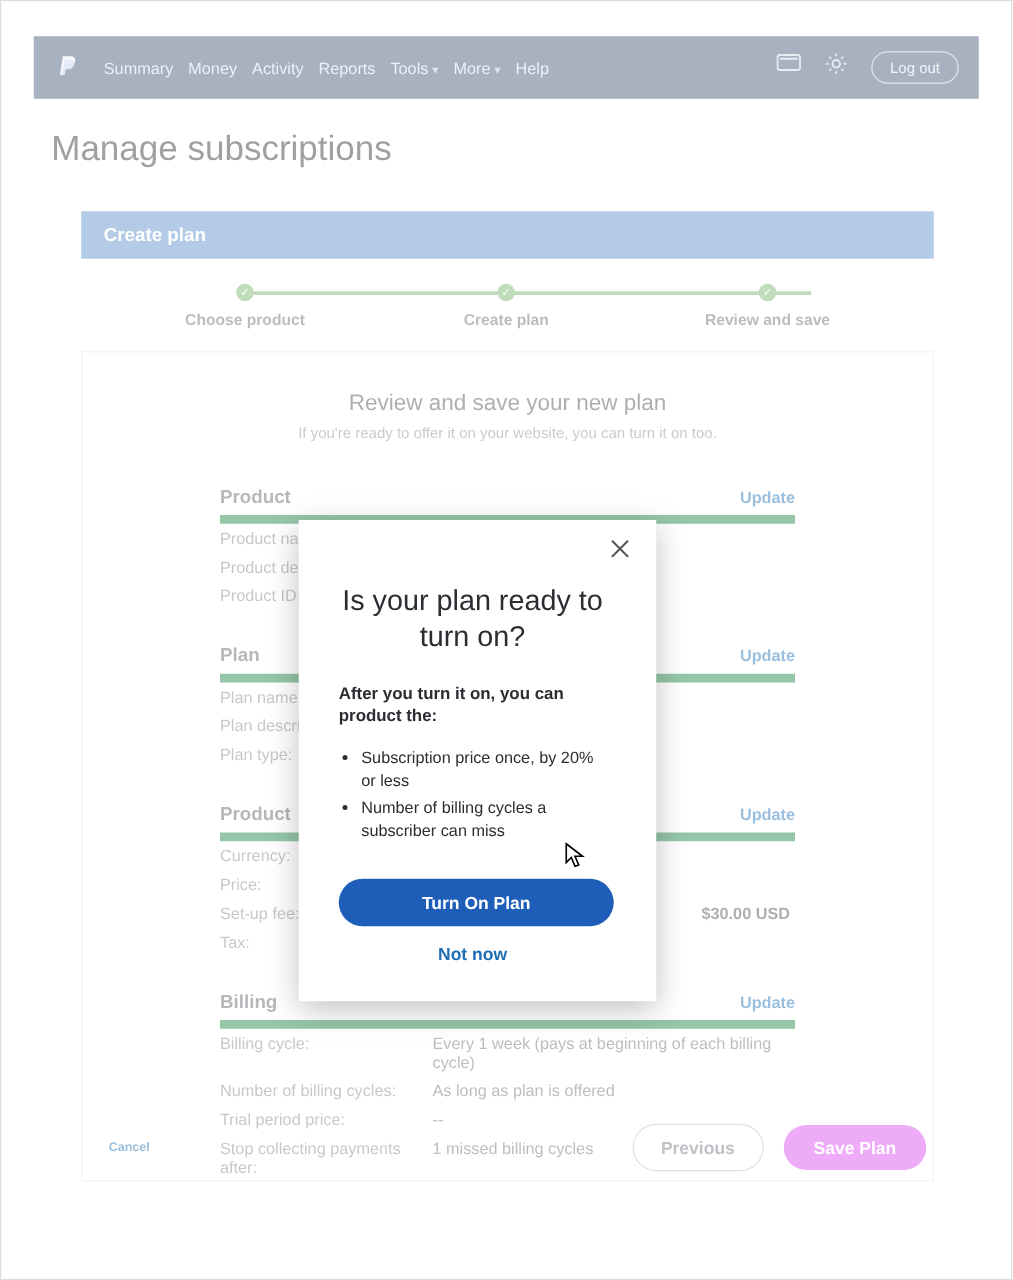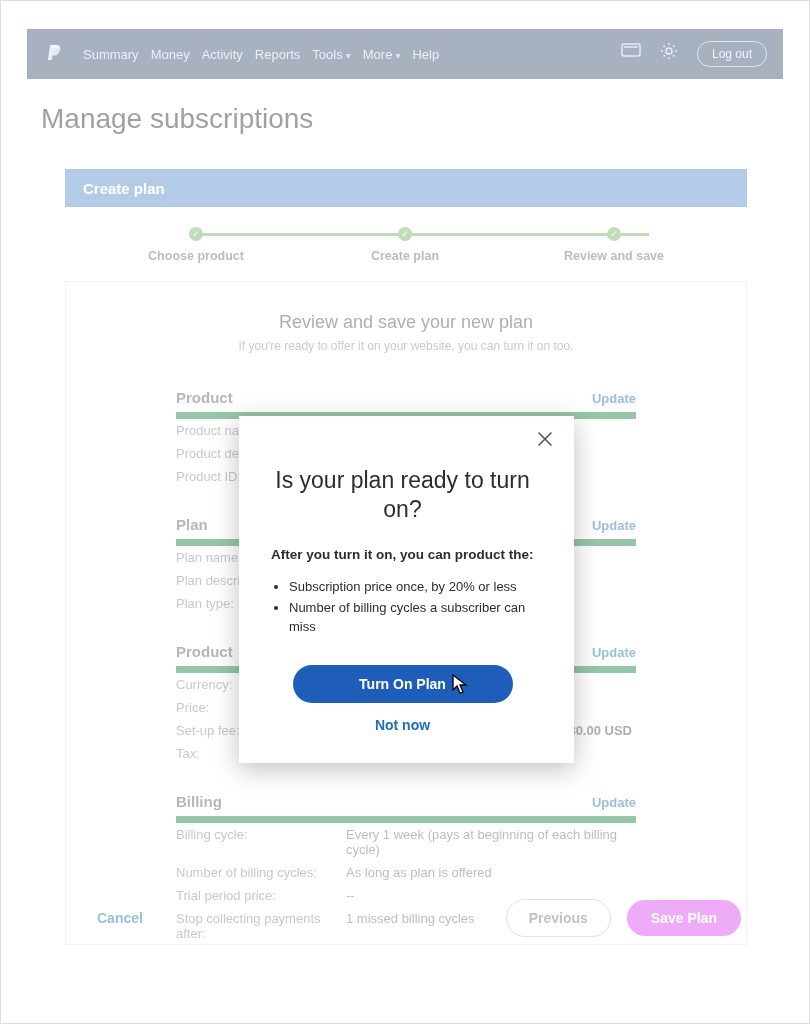--- a/index.html
+++ b/index.html
@@ -34,25 +34,25 @@
   .sections { padding:36px 110px 0 110px; font-size:13px; color:#6a6e78;}
   .section { margin-bottom:28px;}
   .sec-head { display:flex; justify-content:space-between; align-items:baseline; border-bottom:7px solid #15803d; padding-bottom:6px;}
   .sec-title { font-size:15px; font-weight:700; color:#5b5f68;}
   .sec-update { font-size:13px; font-weight:700; color:#1e6fb5; cursor:pointer;}
   .kv { display:flex; padding:4px 0; font-size:13px;}
   .kv .k { width:170px; color:#81858e;}
   .kv .v { flex:1; color:#6a6e78;}
   
   .bottom-actions { position:absolute; left:64px; right:62px; bottom:86px; display:flex; align-items:center;}
-  .cancel-link { color:#1e6fb5; font-weight:700; font-size:14px; cursor:pointer; margin-left:32px;}
+  .cancel-link { color:#1e6fb5; font-weight:700; font-size:10px; cursor:pointer; margin-left:22px;}
   .btn-outline { margin-left:auto; border:1px solid #b8bcc4; background:#fff; color:#707580; border-radius:22px; padding:10px 22px; font-size:14px; font-weight:600; cursor:pointer;}
   .btn-primary { margin-left:16px; margin-right:6px; border:none; background:#d946ef; color:#fff; border-radius:22px; padding:10px 24px; font-size:14px; font-weight:700; cursor:pointer;}
   
-  .modal { position:absolute; z-index:10; left:238px; top:415px; width:335px; background:#fff; box-shadow:0 6px 24px rgba(0,0,0,.25); padding:28px 40px 30px 32px;}
+  .modal { position:absolute; z-index:10; left:238px; top:415px; width:286px; background:#fff; box-shadow:0 6px 24px rgba(0,0,0,.25); padding:28px 40px 30px 32px;}
   .modal .close { position:absolute; top:14px; right:16px; width:22px; height:22px; cursor:pointer; color:#555;}
   .modal-title { font-size:23px; color:#2b2d32; text-align:center; font-weight:400; line-height:1.25; margin-top:22px;}
   .modal-lead { font-size:13.5px; font-weight:700; color:#2b2d32; margin-top:22px; line-height:1.4;}
   .modal ul { margin:14px 0 0 18px; padding:0;}
   .modal li { font-size:13px; color:#2b2d32; line-height:1.45; margin-bottom:2px;}
   .modal-btn { display:block; margin:28px auto 0 auto; width:220px; border:none; background:#1e5eb8; color:#fff; font-weight:700; font-size:14px; padding:11px 0; border-radius:22px; cursor:pointer; text-align:center;}
   .modal-notnow { text-align:center; margin-top:14px; color:#1e6fb5; font-weight:700; font-size:14px; cursor:pointer;}
   .cursor-img { position:absolute; z-index:20; left:451px; top:673px; color:#000;}
 </style>
 </head>

